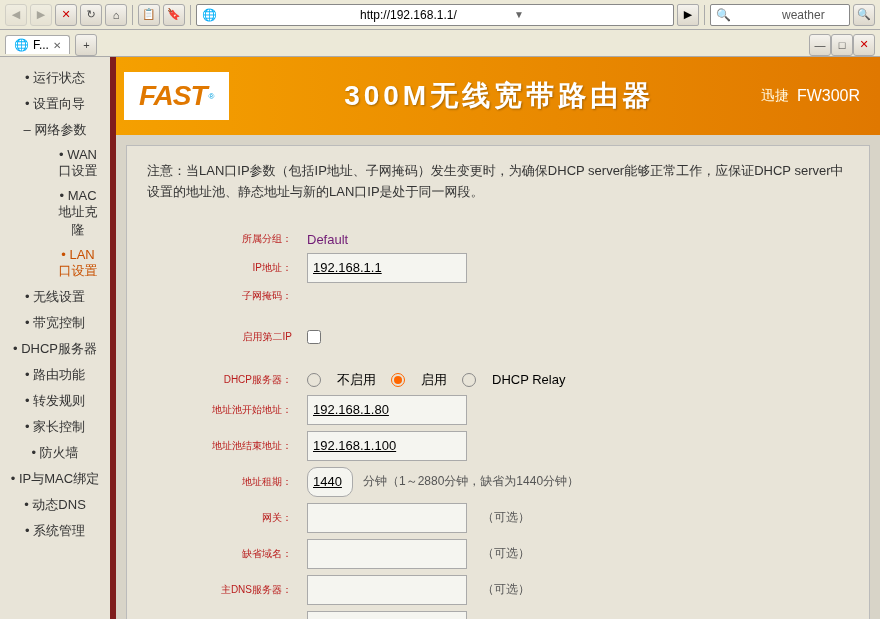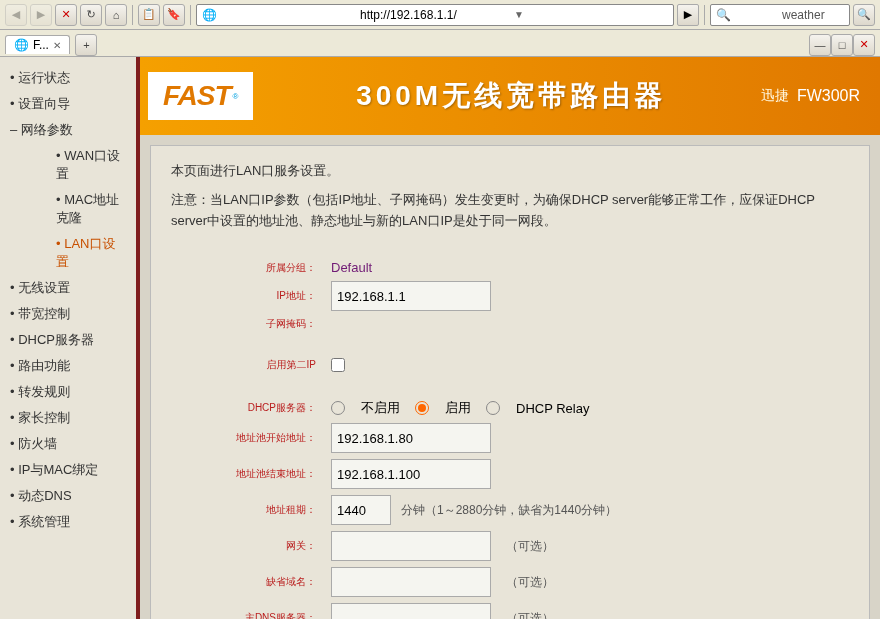--- a/index.html
+++ b/index.html
@@ -18,21 +18,21 @@
     .search-bar span { flex: 1; color: #555; }
 
     .tab-bar { display: flex; align-items: center; padding: 3px 5px 0; background: #ece9d8; height: 26px; }
     .tab { display: flex; align-items: center; padding: 2px 8px; background: white; border: 1px solid #aaa; border-bottom: none; border-radius: 3px 3px 0 0; font-size: 12px; gap: 4px; cursor: pointer; }
     .tab-close { font-size: 10px; color: #666; cursor: pointer; }
 
     
     .main-content { display: flex; height: calc(619px - 56px); background: #c8c8c8; }
 
     
-    .sidebar { width: 140px; background: #e8e4d8; border-right: 4px solid #7f1d1d; padding: 8px 0; overflow-y: auto; flex-shrink: 0; }
+    .sidebar { width: 116px; background: #e8e4d8; border-right: 6px solid #7f1d1d; padding: 8px 0; overflow-y: auto; flex-shrink: 0; text-align: center; }
     .sidebar-item { padding: 4px 10px; font-size: 13px; cursor: pointer; color: #333; }
     .sidebar-item.active { color: #c85000; }
     .sidebar-item.sub { padding-left: 32px; margin-left: 24px; }
     .sidebar-item.sub.active { color: #c85000; }
 
     
     .page-area { flex: 1; background: #c8c8c8; display: flex; flex-direction: column; }
 
     
     .header { background: linear-gradient(to right, #f5a000, #e07800); padding: 0; display: flex; align-items: center; height: 78px; }
@@ -43,21 +43,21 @@
     .header-model { color: white; font-size: 16px; margin-right: 20px; display: flex; align-items: center; gap: 8px; }
     .header-brand { font-size: 14px; color: #fff8e0; }
 
     
     .content { flex: 1; background: #d8d4c8; padding: 10px; overflow-y: auto; }
     .form-box { background: #e8e4d8; border: 1px solid #bbb; padding: 15px 20px; }
     .form-intro { font-size: 13px; color: #333; margin-bottom: 8px; line-height: 1.6; }
     .form-row { display: flex; align-items: center; margin: 6px 0; }
     .form-label { width: 160px; text-align: right; padding-right: 15px; font-size: 10px; color: #b91c1c; flex-shrink: 0; }
     .form-value { flex: 1; display: flex; align-items: center; gap: 10px; }
-    .form-input { border: 1px solid #aaa; background: #f5f5f0; padding: 14px 5px; font-size: 13px; height: 22px; width: 160px; }
+    .form-input { border: 1px solid #aaa; background: #f5f5f0; padding: 14px 5px; font-size: 13px; height: 22px; width: 160px; text-decoration: underline; }
     .form-static { font-size: 13px; color: #701a75; }
     .form-checkbox { width: 14px; height: 14px; }
     .radio-group { display: flex; align-items: center; gap: 15px; }
     .radio-item { display: flex; align-items: center; gap: 16px; font-size: 13px; cursor: pointer; }
     .radio-circle { width: 14px; height: 14px; border-radius: 50%; border: 1px solid #888; display: flex; align-items: center; justify-content: center; }
     .radio-circle.selected { border-color: #ff6600; }
     .radio-dot { width: 8px; height: 8px; border-radius: 50%; background: #ff6600; }
     .form-note { font-size: 12px; color: #555; }
     .form-optional { font-size: 12px; color: #555; margin-left: 5px; }
 
@@ -169,21 +169,20 @@
       </div>
       <div class="header-title">300M无线宽带路由器</div>
       <div class="header-model">
         <span class="header-brand">迅捷</span>
         <span>FW300R</span>
       </div>
     </div>
 
     <div class="content">
       <div class="form-box">
-        <div class="form-intro">本页面进行LAN口服务设置。</div>
         <div class="form-intro">注意：当LAN口IP参数（包括IP地址、子网掩码）发生变更时，为确保DHCP server能够正常工作，应保证DHCP server中设置的地址池、静态地址与新的LAN口IP是处于同一网段。</div>
 
         <br>
 
         
         <div class="form-row">
           <div class="form-label">所属分组：</div>
           <div class="form-value">
             <span class="form-static">Default</span>
           </div>
@@ -250,21 +249,21 @@
           <div class="form-label">地址池结束地址：</div>
           <div class="form-value">
             <input class="form-input" type="text" value="192.168.1.100" style="">
           </div>
         </div>
 
         
         <div class="form-row">
           <div class="form-label">地址租期：</div>
           <div class="form-value">
-            <input class="form-input" type="text" style="width: 60px;" value="1440">
+            <input class="form-input" type="text" style="width: 46px; border-radius: 10px;" value="1440">
             <span class="form-note">分钟（1～2880分钟，缺省为1440分钟）</span>
           </div>
         </div>
 
         
         <div class="form-row">
           <div class="form-label">网关：</div>
           <div class="form-value">
             <input class="form-input" type="text" style="">
             <span class="form-optional">（可选）</span>

